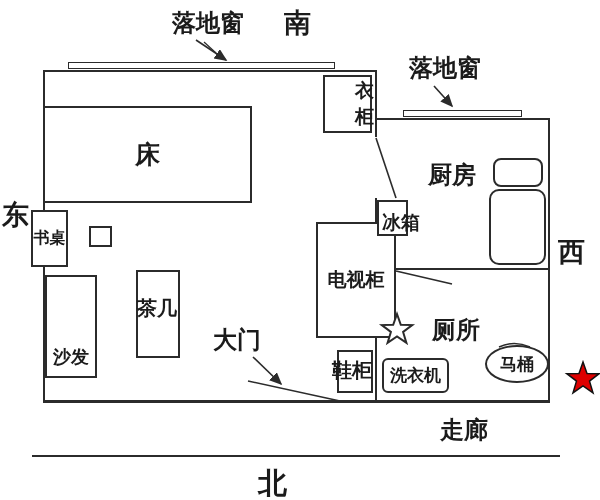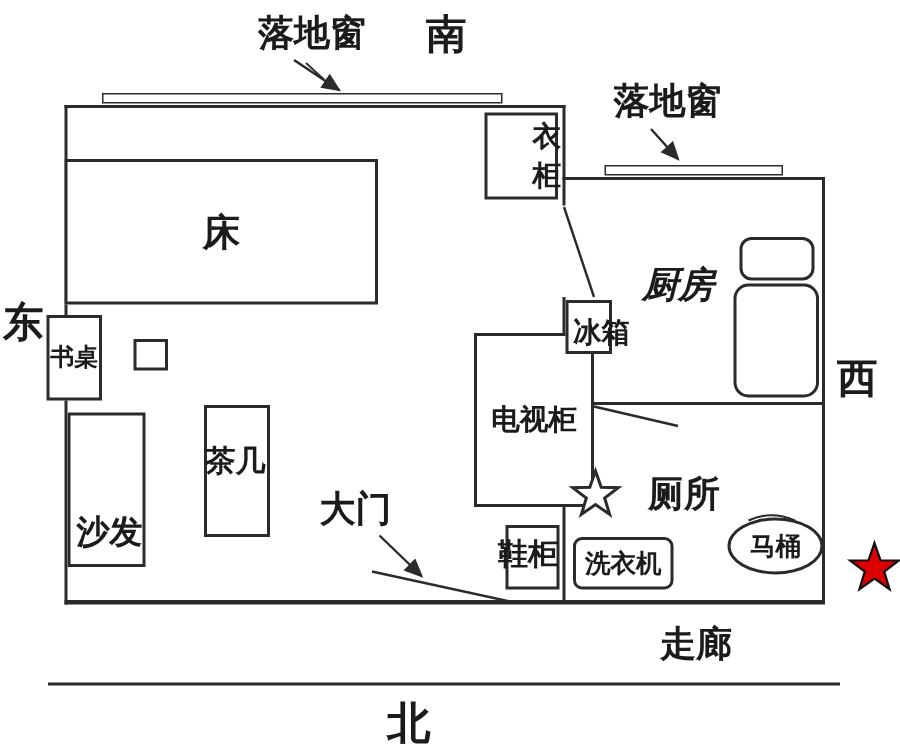--- a/index.html
+++ b/index.html
@@ -53,37 +53,37 @@
     <span>衣柜</span>
   </div>
 
   <div class="box center-lbl" style="left:31px;top:210px;width:37px;height:57px;font-size:16px;">
     <span>书桌</span>
   </div>
 
   <div class="box" style="left:89px;top:226px;width:23px;height:21px;"></div>
 
   <div class="box" style="left:45px;top:275px;width:52px;height:103px;">
-    <div class="lbl" style="left:0;right:0;bottom:10px;font-size:22px;text-align:right;">沙发</div>
+    <div class="lbl" style="left:0;right:0;bottom:10px;font-size:18px;text-align:center;">沙发</div>
   </div>
 
   <div class="box" style="left:136px;top:270px;width:44px;height:88px;padding-left:20px;">
     <div class="lbl" style="left:-1px;top:26px;font-size:20px;">茶几</div>
   </div>
 
   <div class="box center-lbl" style="left:316px;top:222px;width:80px;height:116px;font-size:19px;">
     <span>电视柜</span>
   </div>
 
   <div class="box" style="left:337px;top:350px;width:36px;height:43px;"></div>
   <div class="lbl" style="right:228px;top:360px;font-size:20px;">鞋柜</div>
 
   <div class="lbl big" style="left:213px;top:328px;">大门</div>
 
-  <div class="lbl big" style="left:428px;top:179px;font-style:italic;">厨房</div>
+  <div class="lbl big" style="left:428px;top:163px;">厨房</div>
 
   <div class="box" style="left:377px;top:200px;width:31px;height:36px;"></div>
   <div class="lbl" style="left:382px;top:213px;font-size:19px;">冰箱</div>
 
   <div class="box rbox" style="left:493px;top:158px;width:50px;height:29px;"></div>
   <div class="box rbox" style="left:489px;top:189px;width:57px;height:76px;border-radius:10px;"></div>
 
   <div class="lbl big" style="left:432px;top:318px;">厕所</div>
 
   <div class="box center-lbl" style="left:485px;top:345px;width:64px;height:38px;border-radius:50%;font-size:17px;">

